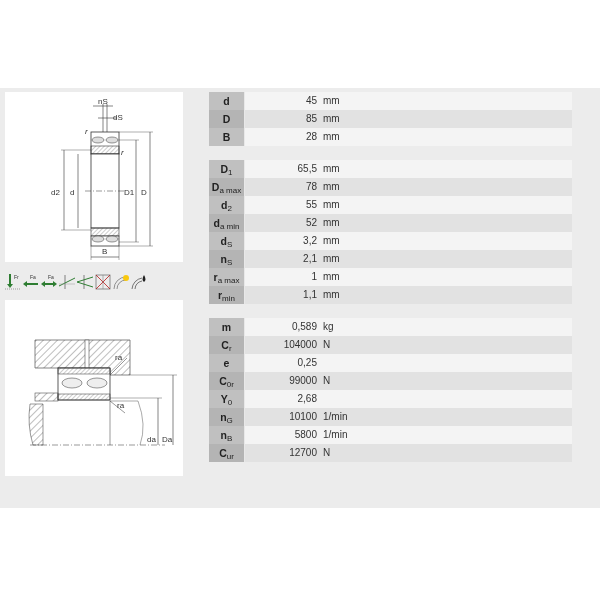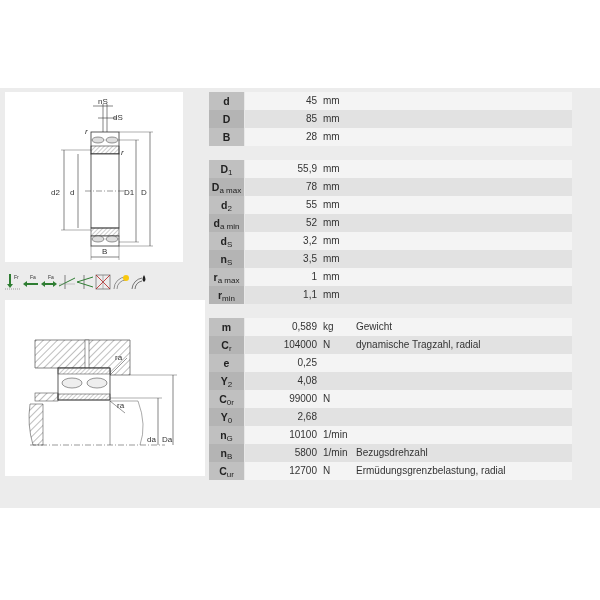--- a/index.html
+++ b/index.html
@@ -8,21 +8,21 @@
     font-family: "Liberation Sans", sans-serif; font-size: 10px; color: #333;
   }
   .panel {
     position: absolute; left: 0; top: 88px; width: 600px; height: 420px;
     background: #ececec;
   }
   .drawing {
     position: absolute; background: #ffffff;
   }
   #drawing-top { left: 5px; top: 92px; width: 178px; height: 170px; }
-  #drawing-bottom { left: 5px; top: 300px; width: 200px; height: 176px; }
+  #drawing-bottom { left: 5px; top: 300px; width: 178px; height: 176px; }
   #icon-strip { position: absolute; left: 5px; top: 270px; width: 178px; height: 24px; display: flex; align-items: center; gap: 2px; }
   .ico { width: 16px; height: 20px; display: inline-block; }
 
   .table { position: absolute; left: 209px; width: 363px; }
   #group-1 { top: 92px; }
   #group-2 { top: 160px; }
   #group-3 { top: 318px; }
   .row { display: flex; height: 18px; line-height: 18px; }
   .row:nth-child(odd) { background: #f4f4f4; }
   .row:nth-child(even) { background: #e2e2e2; }
@@ -196,21 +196,21 @@
     <div class="lbl"><span>B</span></div>
     <div class="val">28</div>
     <div class="unit">mm</div>
     <div class="desc-empty"></div>
   </div>
 </div>
 
 <div class="table" id="group-2">
   <div class="row">
     <div class="lbl"><span>D</span><sub>1</sub></div>
-    <div class="val">55,9</div>
+    <div class="val">65,5</div>
     <div class="unit">mm</div>
     <div class="desc-empty"></div>
   </div>
   <div class="row">
     <div class="lbl"><span>D</span><sub>a max</sub></div>
     <div class="val">78</div>
     <div class="unit">mm</div>
     <div class="desc-empty"></div>
   </div>
   <div class="row">
@@ -226,21 +226,21 @@
     <div class="desc-empty"></div>
   </div>
   <div class="row">
     <div class="lbl"><span>d</span><sub>S</sub></div>
     <div class="val">3,2</div>
     <div class="unit">mm</div>
     <div class="desc-empty"></div>
   </div>
   <div class="row">
     <div class="lbl"><span>n</span><sub>S</sub></div>
-    <div class="val">3,5</div>
+    <div class="val">2,1</div>
     <div class="unit">mm</div>
     <div class="desc-empty"></div>
   </div>
   <div class="row">
     <div class="lbl"><span>r</span><sub>a max</sub></div>
     <div class="val">1</div>
     <div class="unit">mm</div>
     <div class="desc-empty"></div>
   </div>
   <div class="row">
@@ -249,61 +249,51 @@
     <div class="unit">mm</div>
     <div class="desc-empty"></div>
   </div>
 </div>
 
 <div class="table" id="group-3">
   <div class="row">
     <div class="lbl"><span>m</span><sub></sub></div>
     <div class="val">0,589</div>
     <div class="unit">kg</div>
-    <div class="desc">Gewicht</div>
   </div>
   <div class="row">
     <div class="lbl"><span>C</span><sub>r</sub></div>
     <div class="val">104000</div>
     <div class="unit">N</div>
-    <div class="desc">dynamische Tragzahl, radial</div>
   </div>
   <div class="row">
     <div class="lbl"><span>e</span><sub></sub></div>
     <div class="val">0,25</div>
     <div class="unit"></div>
     <div class="desc"></div>
   </div>
   <div class="row">
-    <div class="lbl"><span>Y</span><sub>2</sub></div>
-    <div class="val">4,08</div>
-    <div class="unit"></div>
-    <div class="desc"></div>
-  </div>
-  <div class="row">
     <div class="lbl"><span>C</span><sub>0r</sub></div>
     <div class="val">99000</div>
     <div class="unit">N</div>
   </div>
   <div class="row">
     <div class="lbl"><span>Y</span><sub>0</sub></div>
     <div class="val">2,68</div>
     <div class="unit"></div>
     <div class="desc"></div>
   </div>
   <div class="row">
     <div class="lbl"><span>n</span><sub>G</sub></div>
     <div class="val">10100</div>
     <div class="unit">1/min</div>
   </div>
   <div class="row">
     <div class="lbl"><span>n</span><sub>B</sub></div>
     <div class="val">5800</div>
     <div class="unit">1/min</div>
-    <div class="desc">Bezugsdrehzahl</div>
   </div>
   <div class="row">
     <div class="lbl"><span>C</span><sub>ur</sub></div>
     <div class="val">12700</div>
     <div class="unit">N</div>
-    <div class="desc">Ermüdungsgrenzbelastung, radial</div>
   </div>
 </div>
 
 </body></html>

